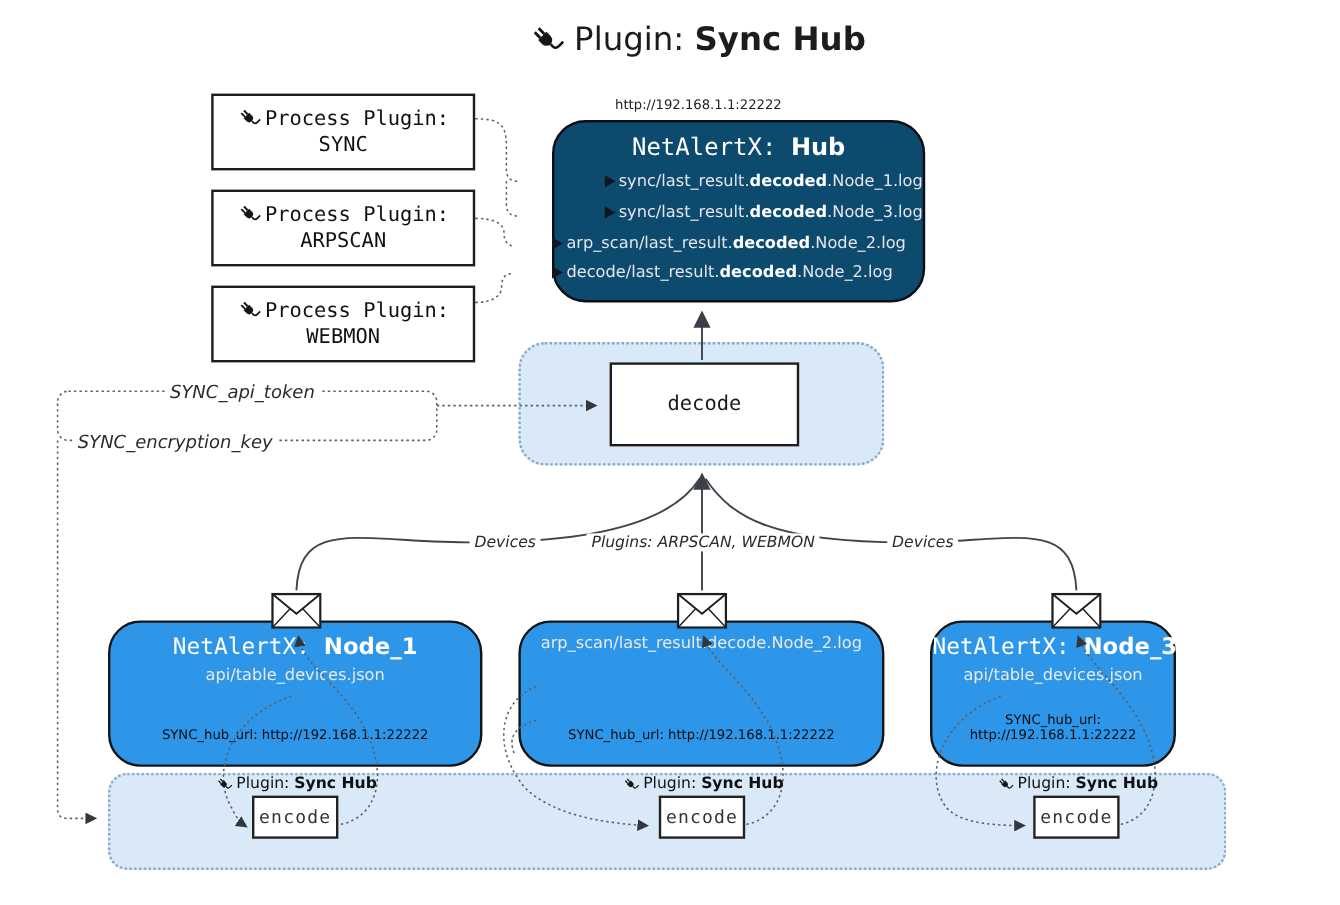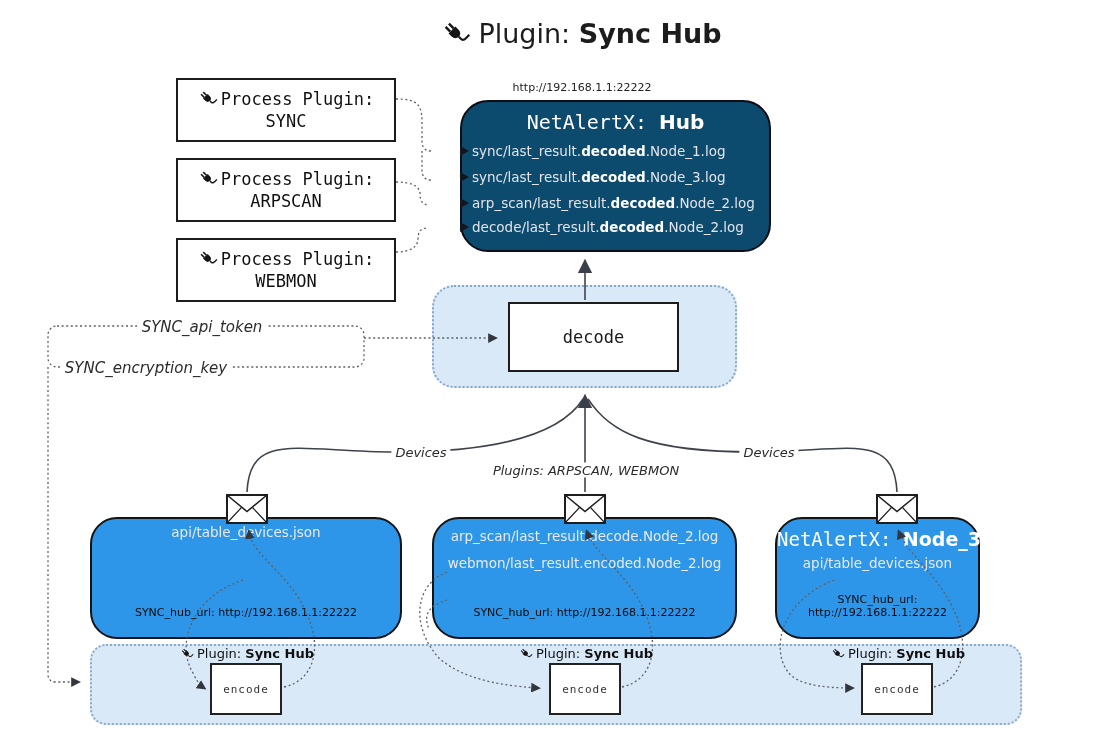--- a/index.html
+++ b/index.html
@@ -22,29 +22,29 @@
   .hub-url{position:absolute;left:432px;width:300px;top:81px;text-align:center;
            font-size:11px;color:#222;}
   .hub{position:absolute;left:432px;top:100px;width:311px;height:152px;background:#0c4a6e;
        border:2px solid #0e0e14;border-radius:28px;box-sizing:border-box;color:#fff;margin-left:28px;}
   .hub-title{text-align:center;margin-top:8px;font-size:20px;
              font-family:"DejaVu Sans Mono",monospace;white-space:nowrap;}
   .hub-title b{font-family:"DejaVu Sans",sans-serif;font-weight:700;}
   .hub-lines{margin-top:5px;}
   .hub-line{display:flex;align-items:center;font-size:13.5px;color:#e4e4ea;
             line-height:24px;padding-left:5px;white-space:nowrap;}
-  .hub-line:nth-child(-n+2){margin-bottom:2px;}
+  .hub-line:nth-child(-n+2){margin-bottom:2px;justify-content:flex-end;}
   .hub-line b{color:#fff;font-weight:700;}
   .bullet{width:0;height:0;border-left:9px solid #14151f;border-top:5px solid transparent;
           border-bottom:5px solid transparent;margin-right:3px;margin-left:-7px;flex:none;}
 
   
   .decode-wrap{position:absolute;left:432px;top:285px;width:305px;height:103px;
                background:#d9e9f8;border:2px dotted #84a7cb;border-radius:22px;box-sizing:border-box;}
-  .decode-box{position:absolute;left:508px;top:302px;width:171px;height:70px;background:#fff;
+  .decode-box{position:absolute;left:508px;top:302px;width:158px;height:70px;background:#fff;
               border:2px solid #1c1c1c;box-sizing:border-box;display:flex;align-items:center;
               justify-content:center;font-family:"DejaVu Sans Mono",monospace;font-size:17px;z-index:2;text-align:right;}
 
   
   .line-label{position:absolute;transform:translate(-50%,-50%);background:#fff;padding:0 4px;
               white-space:nowrap;z-index:4;color:#2b2b2b;font-style:italic;}
   .lbl-15{font-size:15px;} .lbl-13{font-size:13px;}
 
   
   .node{position:absolute;top:517px;height:122px;background:#2e96e9;border:2px solid #141414;
@@ -56,23 +56,23 @@
   .node-url{position:absolute;left:0;right:0;bottom:18px;font-size:11px;color:#0b0b0b;}
 
   .envelope{position:absolute;top:494px;width:42px;height:30px;z-index:4;}
 
   
   .band{position:absolute;left:90px;top:644px;width:932px;height:81px;background:#d9e9f8;
         border:2px dotted #8ba9c9;border-radius:16px;box-sizing:border-box;z-index:0;}
   .bplabel{position:absolute;top:646px;transform:translateX(-50%);display:flex;align-items:center;
            gap:3px;font-size:13px;color:#101010;z-index:4;white-space:nowrap;}
   .bplabel b{font-weight:700;}
-  .encode{position:absolute;top:663px;width:72px;height:52px;background:#fff;border:2px solid #222;
+  .encode{position:absolute;top:663px;width:72px;height:36px;background:#fff;border:2px solid #222;
           box-sizing:border-box;display:flex;align-items:center;justify-content:center;
-          font-family:"DejaVu Sans Mono",monospace;font-size:11px;letter-spacing:1px;color:#333;z-index:3;}
+          font-family:"DejaVu Sans Mono",monospace;font-size:15px;letter-spacing:1px;color:#333;z-index:3;}
 
   svg.overlay{position:absolute;left:0;top:0;z-index:3;pointer-events:none;}
   .solid{stroke:#3f434c;stroke-width:1.6;fill:none;}
   .dotted{stroke:#5d6066;stroke-width:1.3;fill:none;stroke-dasharray:2,2.6;}
   .plug{flex:none;}
 </style>
 </head>
 <body>
 
 <div class="canvas">
@@ -158,29 +158,29 @@
           <b>decoded</b>
           <span>.Node_2.log</span>
         </div>
     </div>
   </div>
 
   <div class="decode-wrap"></div>
   <div class="decode-box">decode</div>
 
   <div class="node" style="left:90px;width:312px">
+    <div class="node-title"><span>NetAlertX: </span><b>Node_1</b></div>
     <div class="node-files">
       <div>api/table_devices.json</div>
     </div>
     <div class="node-url">SYNC_hub_url: http://192.168.1.1:22222</div>
   </div>
   <div class="node two" style="left:432px;width:305px">
     <div class="node-files">
       <div>arp_scan/last_result.decode.Node_2.log</div>
-      <div>webmon/last_result.encoded.Node_2.log</div>
     </div>
     <div class="node-url">SYNC_hub_url: http://192.168.1.1:22222</div>
   </div>
   <div class="node" style="left:775px;width:205px">
     <div class="node-title"><span>NetAlertX: </span><b>Node_3</b></div>
     <div class="node-files">
       <div>api/table_devices.json</div>
     </div>
     <div class="node-url">SYNC_hub_url: http://192.168.1.1:22222</div>
   </div>
@@ -252,15 +252,15 @@
     <path class="dotted" d="M622,687 C654,680 660,645 644,610 C626,572 596,555 587,532" marker-end="url(#arr)"></path>
 
     <path class="dotted" d="M834,580 C782,600 770,648 788,672 C797,684 820,688 852,688" marker-end="url(#arr)"></path>
     <path class="dotted" d="M934,687 C964,680 970,645 954,610 C936,572 908,555 899,532" marker-end="url(#arr)"></path>
   </svg>
 
   <div class="line-label lbl-15" style="left:202px;top:327px">SYNC_api_token</div>
   <div class="line-label lbl-15" style="left:146px;top:368px">SYNC_encryption_key</div>
   <div class="line-label lbl-13" style="left:421px;top:452px">Devices</div>
   <div class="line-label lbl-13" style="left:769px;top:452px">Devices</div>
-  <div class="line-label lbl-13" style="left:586px;top:470px">Plugins: ARPSCAN, WEBMON</div>
+  <div class="line-label lbl-13" style="left:586px;top:452px">Plugins: ARPSCAN, WEBMON</div>
 
 </div>
 
 </body></html>

